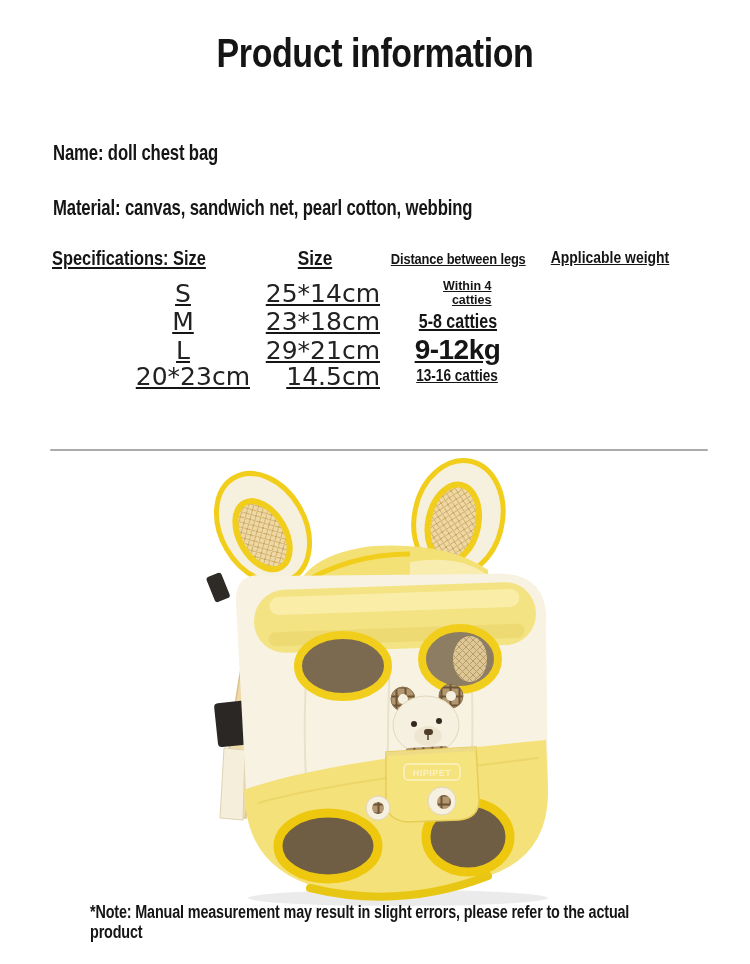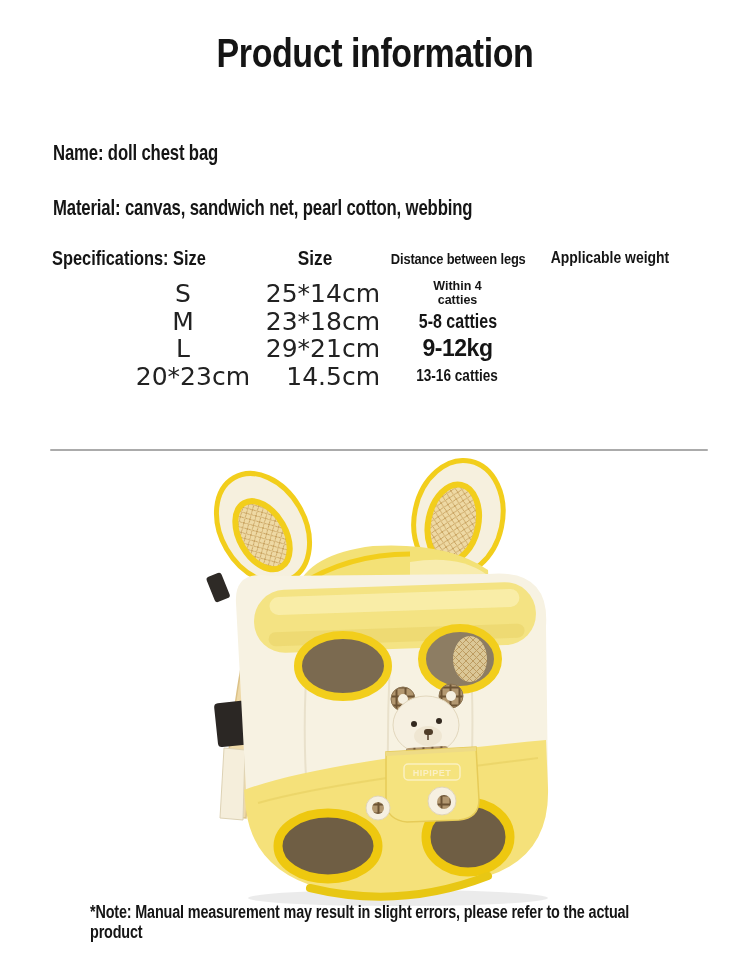--- a/index.html
+++ b/index.html
@@ -18,35 +18,35 @@
 
   
   .infoline{
     left:53px;font-size:22px;font-weight:800;white-space:nowrap;
     transform:scaleX(0.76);transform-origin:left center;letter-spacing:-0.2px;
   }
   .name-line{top:140px;}
   .material-line{top:195px;}
 
   
-  .spec{top:246px;left:52px;width:640px;}
+  .spec{top:246px;left:52px;width:640px;text-decoration:underline;}
   .trow{display:grid;grid-template-columns:198px 130px 155px 150px;align-items:center;}
   .thead{height:24px;margin-bottom:9px;font-weight:800;}
   .thead .h1{font-size:21px;white-space:nowrap;transform:scaleX(0.78);transform-origin:left center;}
   .thead .h2{font-size:21px;text-align:center;transform:scaleX(0.82);transform-origin:center;}
   .thead .h3{font-size:15px;text-align:center;white-space:nowrap;transform:scaleX(0.86);transform-origin:center;letter-spacing:-0.2px;}
   .thead .h4{font-size:17px;text-align:center;white-space:nowrap;transform:scaleX(0.82);transform-origin:center;}
   .drow{height:27.5px;}
   .c1,.c2,.c3{font-family:"DejaVu Sans", sans-serif;font-size:25px;font-weight:400;color:#222;}
   .c1{text-align:center;padding-left:64px;box-sizing:border-box;}
   .c2,.c3{text-align:right;}
   .c4{display:flex;align-items:center;justify-content:center;font-weight:800;}
-  .w-small{font-size:12.5px;line-height:13.5px;width:68px;text-align:center;}
+  .w-small{font-size:12.5px;line-height:13.5px;width:68px;text-align:right;}
   .w-med{font-size:20px;transform:scaleX(0.80);transform-origin:center;white-space:nowrap;}
-  .w-big{font-size:23px;white-space:nowrap;letter-spacing:-0.5px;}
+  .w-big{font-size:28px;white-space:nowrap;letter-spacing:-0.5px;}
   .w-medsmall{font-size:17px;transform:scaleX(0.80);transform-origin:center;white-space:nowrap;}
 
   
   .divider{top:449px;left:50px;width:658px;height:2px;background:#ababab;border-radius:1px;}
 
   
   .product-pic{top:458px;left:158px;width:404px;height:452px;}
 
   
   .note{

